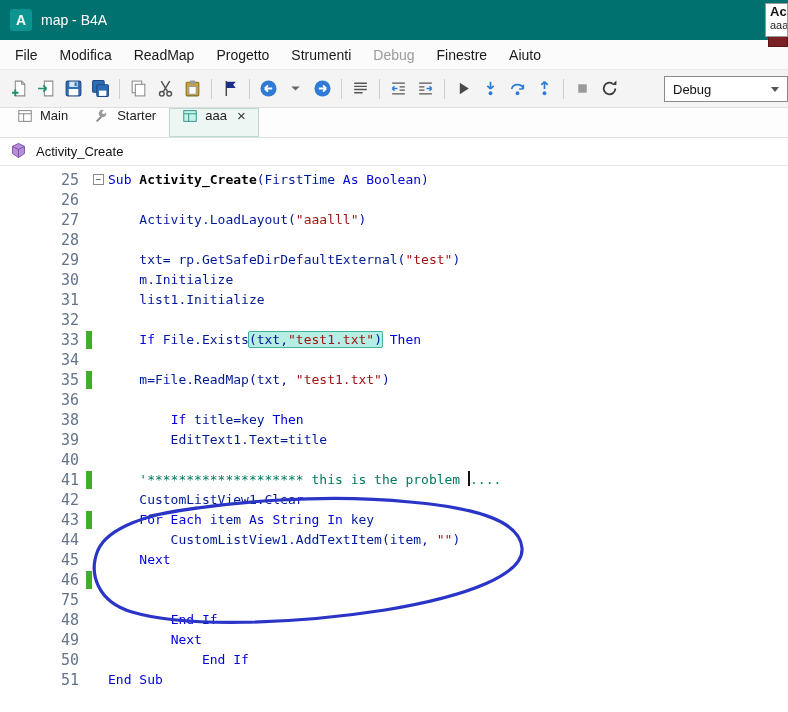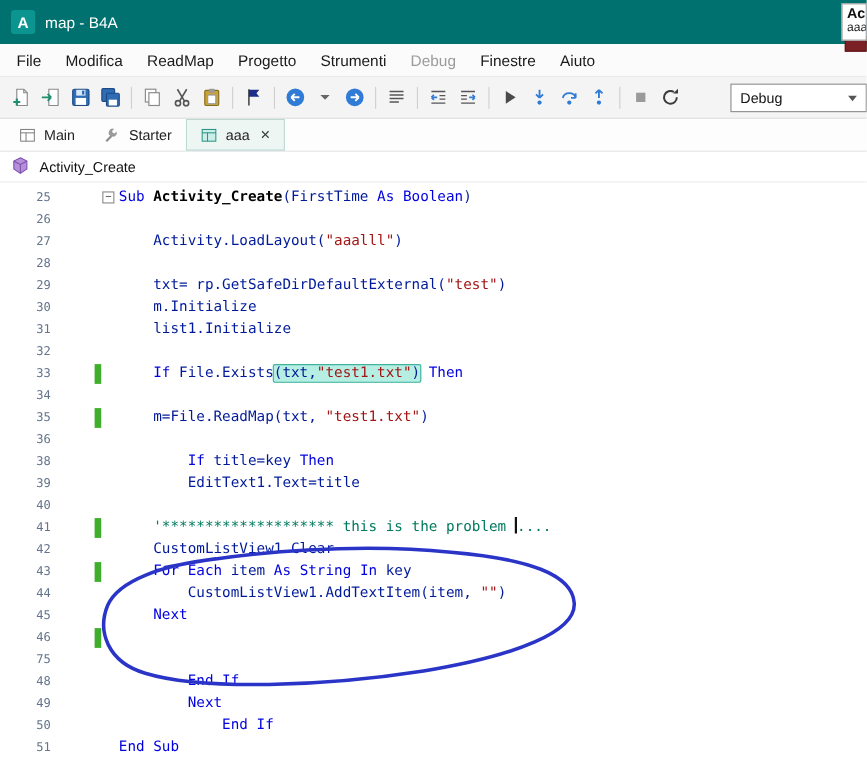--- a/index.html
+++ b/index.html
@@ -29,34 +29,34 @@
   .tb-icons { display:flex; align-items:center; }
   .tb-icon { width:25px; height:25px; display:inline-flex; align-items:center; justify-content:center; margin:0 1px; }
   .tb-icon svg { width:19px; height:19px; }
   .tb-sep { width:1px; height:20px; background:#cfcfcf; margin:0 5px; display:inline-block; }
   .combo { position:absolute; right:0; top:6px; width:124px; height:26px; background:#fff; border:1px solid #8a8a8a;
            display:flex; align-items:center; padding:0 8px; font-size:13px; color:#111; }
   .combo-arrow { margin-left:auto; width:0; height:0; border-left:4px solid transparent; border-right:4px solid transparent; border-top:5px solid #555; }
 
   
   .tabbar { height:30px; display:flex; align-items:stretch; background:#fdfdfd; border-bottom:1px solid #e0e0e0; padding-left:4px; }
-  .tab { display:flex; align-items:center; gap:7px; padding:0 13px; font-size:13px; color:#222; cursor:default; }
+  .tab { display:flex; gap:7px; padding:0 13px; font-size:13px; color:#222; cursor:default; }
   .tab.active { background:#eef6f4; box-shadow:inset 0 0 0 1px #bcd9d4; }
   .tab-icon { display:inline-flex; } .tab-icon svg { width:16px; height:16px; }
   .tab-close { margin-left:3px; color:#333; font-size:15px; line-height:1; }
 
   
   .navbar { height:28px; display:flex; align-items:center; gap:9px; padding:0 10px; border-bottom:1px solid #e6e6e6; font-size:13px; color:#111; background:#fff; }
   .nav-icon svg { width:17px; height:17px; }
 
   
   .editor { position:relative; height:546px; padding-top:4px; background:#fff;
             font-family:"DejaVu Sans Mono","Liberation Mono",monospace; font-size:13px; }
   .line { display:flex; height:20px; line-height:20px; white-space:pre; }
-  .lnum { width:86px; text-align:center; padding-right:7px; color:var(--lnum,#64748c); font-size:11px; }
+  .lnum { width:86px; text-align:right; padding-right:7px; color:var(--lnum,#64748c); font-size:15px; }
   .chg { width:6px; flex:0 0 6px; }
   .chg.on { background:var(--chg,#3fae2a); height:18px; margin-top:1px; }
   .fold { width:16px; flex:0 0 16px; position:relative; }
   .foldbox { position:absolute; left:1px; top:4px; width:11px; height:11px; border:1px solid #8a8a8a; background:#fff;
              font-size:10px; line-height:9px; text-align:center; color:#333; font-family:"Liberation Sans",sans-serif; }
   .code { flex:1; }
   .tok-kw  { color:var(--kw,#0000e0); }
   .tok-pl  { color:var(--pl,#001a99); }
   .tok-str { color:var(--str,#a31515); }
   .tok-com { color:var(--com,#007a5e); }

